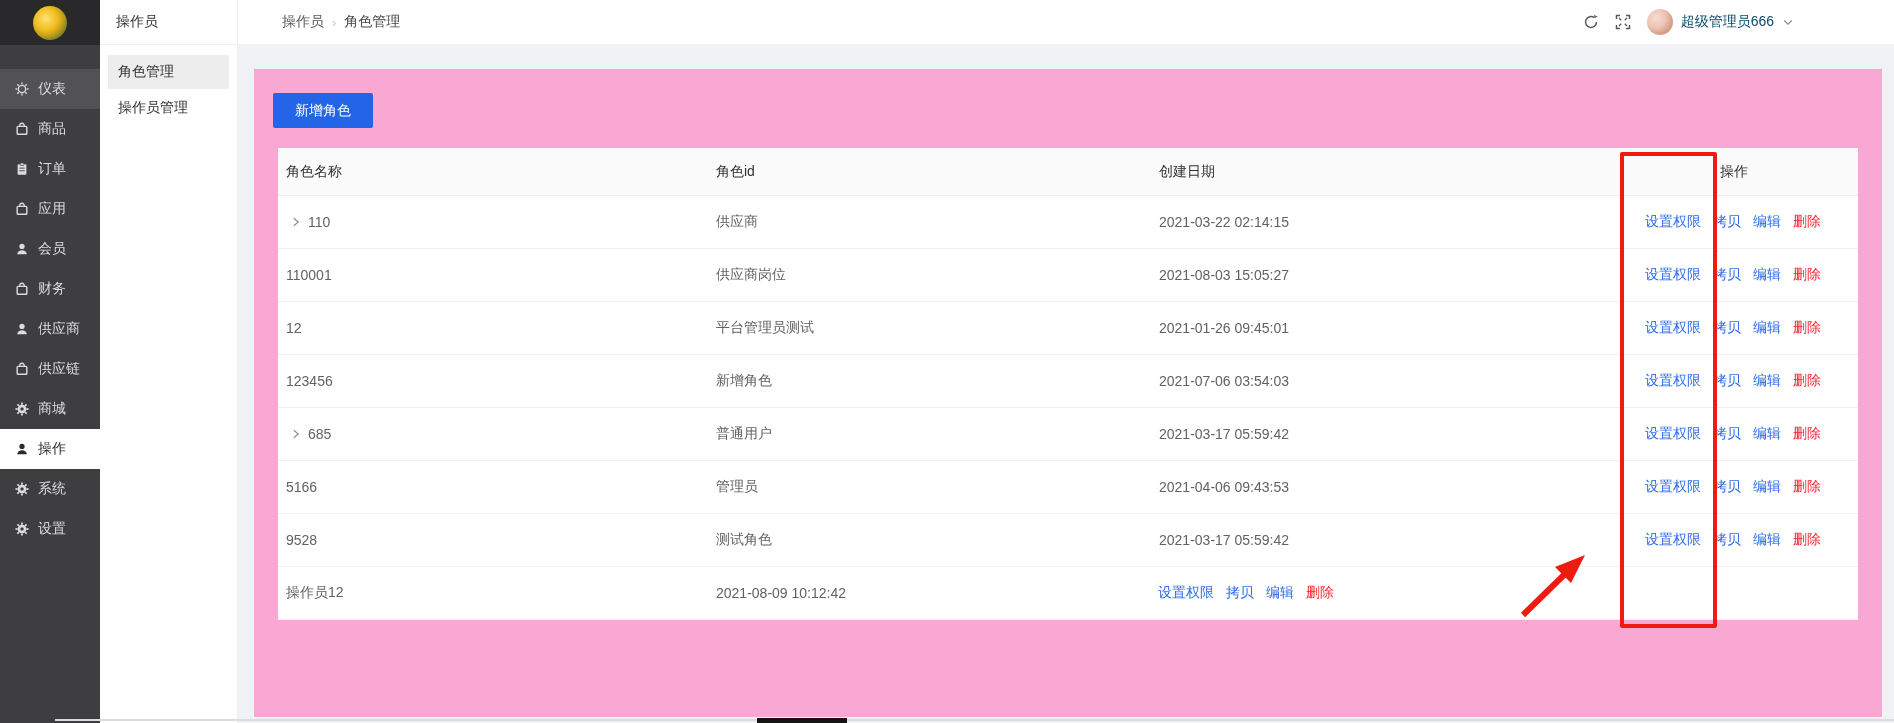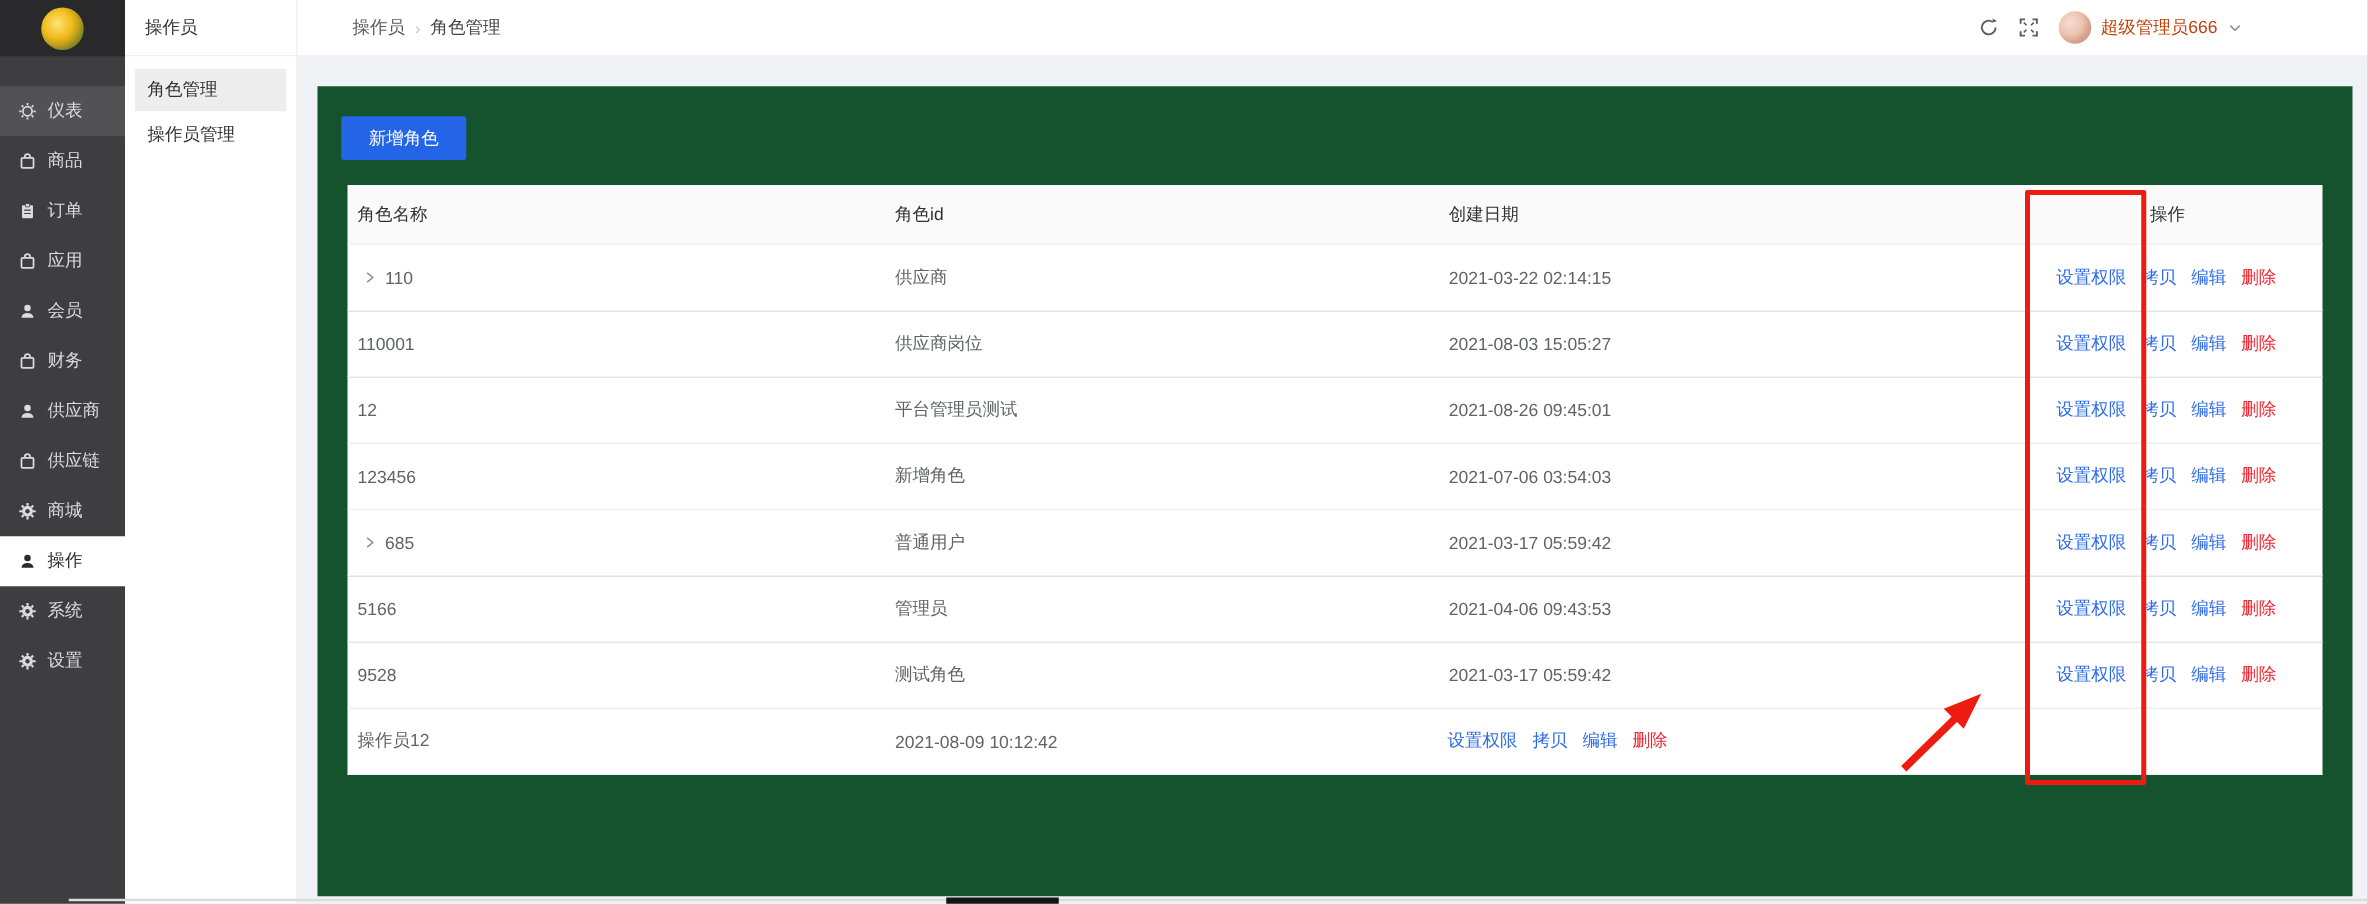--- a/index.html
+++ b/index.html
@@ -33,26 +33,26 @@
             display:flex; align-items:center; border-bottom:1px solid #f2f2f2; }
   .breadcrumb { display:flex; align-items:center; gap:8px; margin-left:44px; }
   .crumb { color:#595959; }
   .crumb.last { color:#454545; }
   .crumb-sep { color:#c0c4cc; font-size:13px; }
   .topbar-right { margin-left:auto; display:flex; align-items:center; margin-right:100px; gap:16px; }
   .tb-icon { width:16px; height:16px; color:#5a5a5a; cursor:pointer; }
   .user-chip { display:flex; align-items:center; gap:8px; cursor:pointer; }
   .avatar { width:26px; height:26px; border-radius:50%;
     background:radial-gradient(circle at 35% 35%, #f7ddd2 0%, #eec4b4 40%, #d9a38e 65%, #b98872 100%); }
-  .user-name { color:#c2410c; }
+  .user-name { color:#0c4a6e; }
   .caret { width:12px; height:12px; color:#8c8c8c; }
 
   
   .content { position:absolute; left:238px; top:45px; right:0; bottom:0; background:#f0f2f5; }
-  .card { position:absolute; left:16px; top:24px; width:1628px; bottom:6px; background:#14532d; }
+  .card { position:absolute; left:16px; top:24px; width:1628px; bottom:6px; background:#f9a8d4; }
   .btn-primary { position:absolute; left:19px; top:24px; width:100px; height:35px; background:#2365e6;
                  color:#fff; border:none; border-radius:2px; font-size:14px; cursor:pointer;
                  font-family:inherit; }
 
   
   .table { position:absolute; left:24px; top:79px; width:1580px; color:#606266; }
   .tr { display:grid; grid-template-columns:430px 443px 487px 1fr; align-items:center;
         height:53px; border-bottom:1px solid #f0f0f0; background:#fff; }
   .tr.thead { height:48px; background:#fafafa; color:#303133; font-weight:500; }
   .td { padding-left:8px; display:flex; align-items:center; }
@@ -319,21 +319,21 @@
           </div>
           <div class="tr">
             <div class="td">
 
               <span>12</span>
             </div>
             <div class="td">
               <span>平台管理员测试</span>
             </div>
             <div class="td">
-              <span>2021-08-26 09:45:01</span>
+              <span>2021-01-26 09:45:01</span>
             </div>
             <div class="td c4">
               <a class="act">设置权限</a>
               <a class="act">拷贝</a>
               <a class="act">编辑</a>
               <a class="act danger">删除</a>
             </div>
           </div>
           <div class="tr">
             <div class="td">

